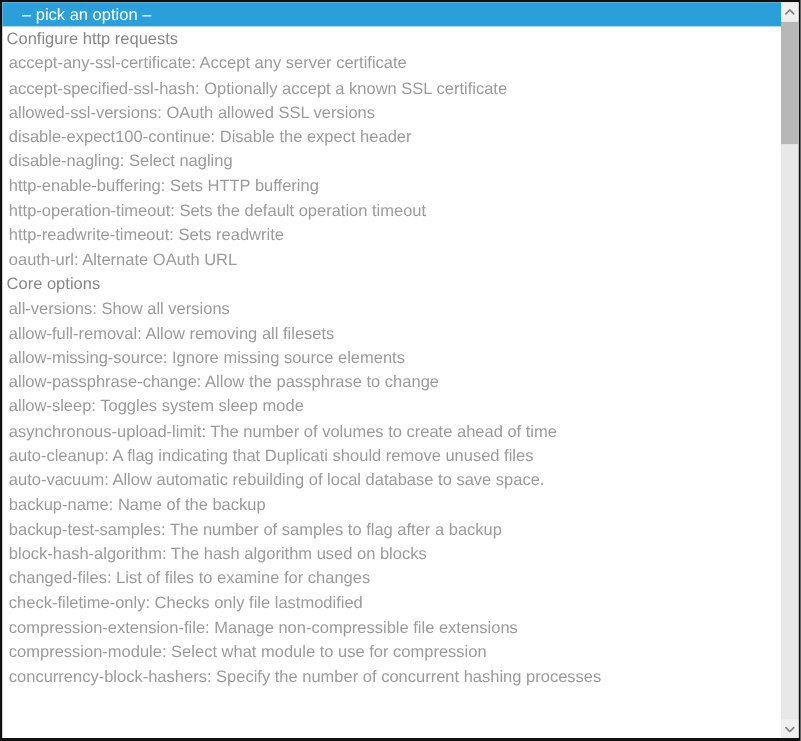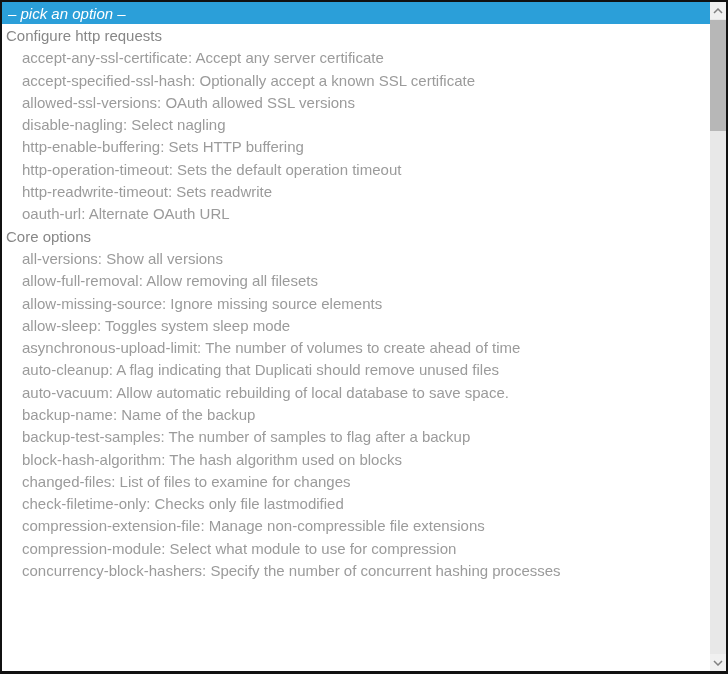--- a/index.html
+++ b/index.html
@@ -30,31 +30,30 @@
     display: flex;
     align-items: center;
     font-size: 15px;
     white-space: nowrap;
     overflow: hidden;
     cursor: default;
   }
   .row.selected {
     background: var(--highlight, #2b9fd9);
     color: var(--highlight-text, #ffffff);
-    padding-left: 6px;
-    font-style: italic;
+    padding-left: 18px;
   }
   .row.group {
     color: var(--group-text, #878787);
     font-weight: normal;
     padding-left: 4px;
   }
   .row.option {
     color: var(--option-text, #9b9b9b);
-    padding-left: 20px;
+    padding-left: 6px;
   }
   .scrollbar {
     position: absolute;
     top: 0;
     right: 0;
     width: 16px;
     height: 100%;
     background: #e8e8e8;
   }
   .scroll-btn {
@@ -86,29 +85,31 @@
 </head>
 <body>
 
 <div class="listbox" style="--highlight: #2b9fd9; --highlight-text: #ffffff; --group-text: #878787; --option-text: #9b9b9b;">
   <div class="rows">
       <div class="row selected">– pick an option –</div>
       <div class="row group">Configure http requests</div>
       <div class="row option">accept-any-ssl-certificate: Accept any server certificate</div>
       <div class="row option">accept-specified-ssl-hash: Optionally accept a known SSL certificate</div>
       <div class="row option">allowed-ssl-versions: OAuth allowed SSL versions</div>
+      <div class="row option">disable-expect100-continue: Disable the expect header</div>
       <div class="row option">disable-nagling: Select nagling</div>
       <div class="row option">http-enable-buffering: Sets HTTP buffering</div>
       <div class="row option">http-operation-timeout: Sets the default operation timeout</div>
       <div class="row option">http-readwrite-timeout: Sets readwrite</div>
       <div class="row option">oauth-url: Alternate OAuth URL</div>
       <div class="row group">Core options</div>
       <div class="row option">all-versions: Show all versions</div>
       <div class="row option">allow-full-removal: Allow removing all filesets</div>
       <div class="row option">allow-missing-source: Ignore missing source elements</div>
+      <div class="row option">allow-passphrase-change: Allow the passphrase to change</div>
       <div class="row option">allow-sleep: Toggles system sleep mode</div>
       <div class="row option">asynchronous-upload-limit: The number of volumes to create ahead of time</div>
       <div class="row option">auto-cleanup: A flag indicating that Duplicati should remove unused files</div>
       <div class="row option">auto-vacuum: Allow automatic rebuilding of local database to save space.</div>
       <div class="row option">backup-name: Name of the backup</div>
       <div class="row option">backup-test-samples: The number of samples to flag after a backup</div>
       <div class="row option">block-hash-algorithm: The hash algorithm used on blocks</div>
       <div class="row option">changed-files: List of files to examine for changes</div>
       <div class="row option">check-filetime-only: Checks only file lastmodified</div>
       <div class="row option">compression-extension-file: Manage non-compressible file extensions</div>

